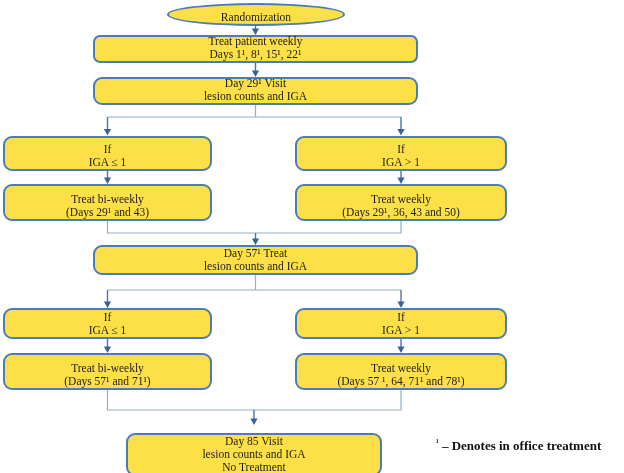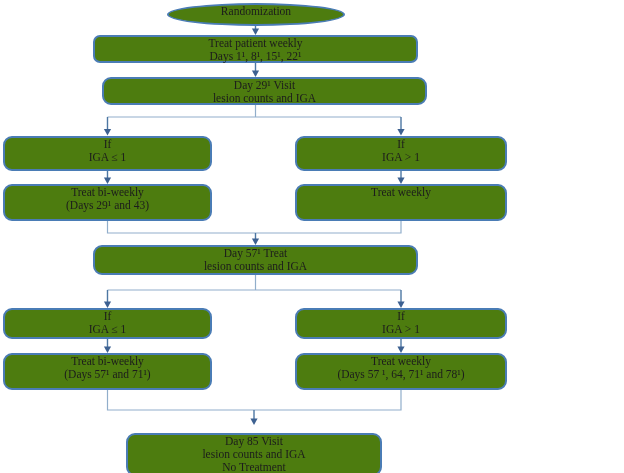--- a/index.html
+++ b/index.html
@@ -1,30 +1,30 @@
 <!DOCTYPE html>
 <html><head>
 <meta charset="utf-8">
 <style>
   html,body{margin:0;padding:0;background:#ffffff;}
   .stage{
     position:relative;width:624px;height:473px;background:#ffffff;overflow:hidden;
     font-family:"Liberation Serif","DejaVu Serif",serif;color:#1c1c1c;
   }
   .node{
-    position:absolute;box-sizing:border-box;background:#4d7c0f;
+    position:absolute;box-sizing:border-box;background:#fde047;
     border:2px solid #4a7cb5;border-radius:9px;
-    display:flex;flex-direction:column;justify-content:flex-start;align-items:center;
+    display:flex;flex-direction:column;justify-content:flex-end;align-items:center;
     text-align:center;font-size:11.5px;line-height:13px;z-index:2;
   }
   .ellipse{border-radius:50%;}
   
   .n-rand {left:167px;top:3px;  width:178px;height:23px;}
   .n-tw1  {left:93px; top:35px; width:325px;height:28px;border-radius:7px;}
-  .n-d29  {left:93px; top:77px; width:325px;height:28px;margin-left:9px;}
+  .n-d29  {left:93px; top:77px; width:325px;height:28px;}
   .n-if1l {left:3px;  top:136px;width:209px;height:35px;}
   .n-if1r {left:295px;top:136px;width:212px;height:35px;}
   .n-tb1  {left:3px;  top:184px;width:209px;height:37px;}
   .n-twk1 {left:295px;top:184px;width:212px;height:37px;}
   .n-d57  {left:93px; top:245px;width:325px;height:30px;}
   .n-if2l {left:3px;  top:308px;width:209px;height:31px;}
   .n-if2r {left:295px;top:308px;width:212px;height:31px;}
   .n-tb2  {left:3px;  top:353px;width:209px;height:37px;}
   .n-twk2 {left:295px;top:353px;width:212px;height:37px;}
   .n-d85  {left:126px;top:425px;width:256px;height:43px;margin-top:8px;}
@@ -98,20 +98,21 @@
     <div>IGA &gt; 1</div>
   </div>
 
   <div class="node n-tb1">
     <div>Treat bi-weekly</div>
     <div>(Days 29¹ and 43)</div>
   </div>
 
   <div class="node n-twk1">
     <div>Treat weekly</div>
+    <div>(Days 29¹, 36, 43 and 50)</div>
   </div>
 
   <div class="node n-d57">
     <div>Day 57¹ Treat</div>
     <div>lesion counts and IGA</div>
   </div>
 
   <div class="node n-if2l">
     <div>If</div>
     <div>IGA ≤ 1</div>
@@ -131,14 +132,15 @@
     <div>Treat weekly</div>
     <div>(Days 57 ¹, 64, 71¹ and 78¹)</div>
   </div>
 
   <div class="node n-d85">
     <div>Day 85 Visit</div>
     <div>lesion counts and IGA</div>
     <div>No Treatment</div>
   </div>
 
+  <div class="footnote"><sup>¹</sup> <span>– Denotes in office treatment</span></div>
 
 </div>
 
 </body></html>

